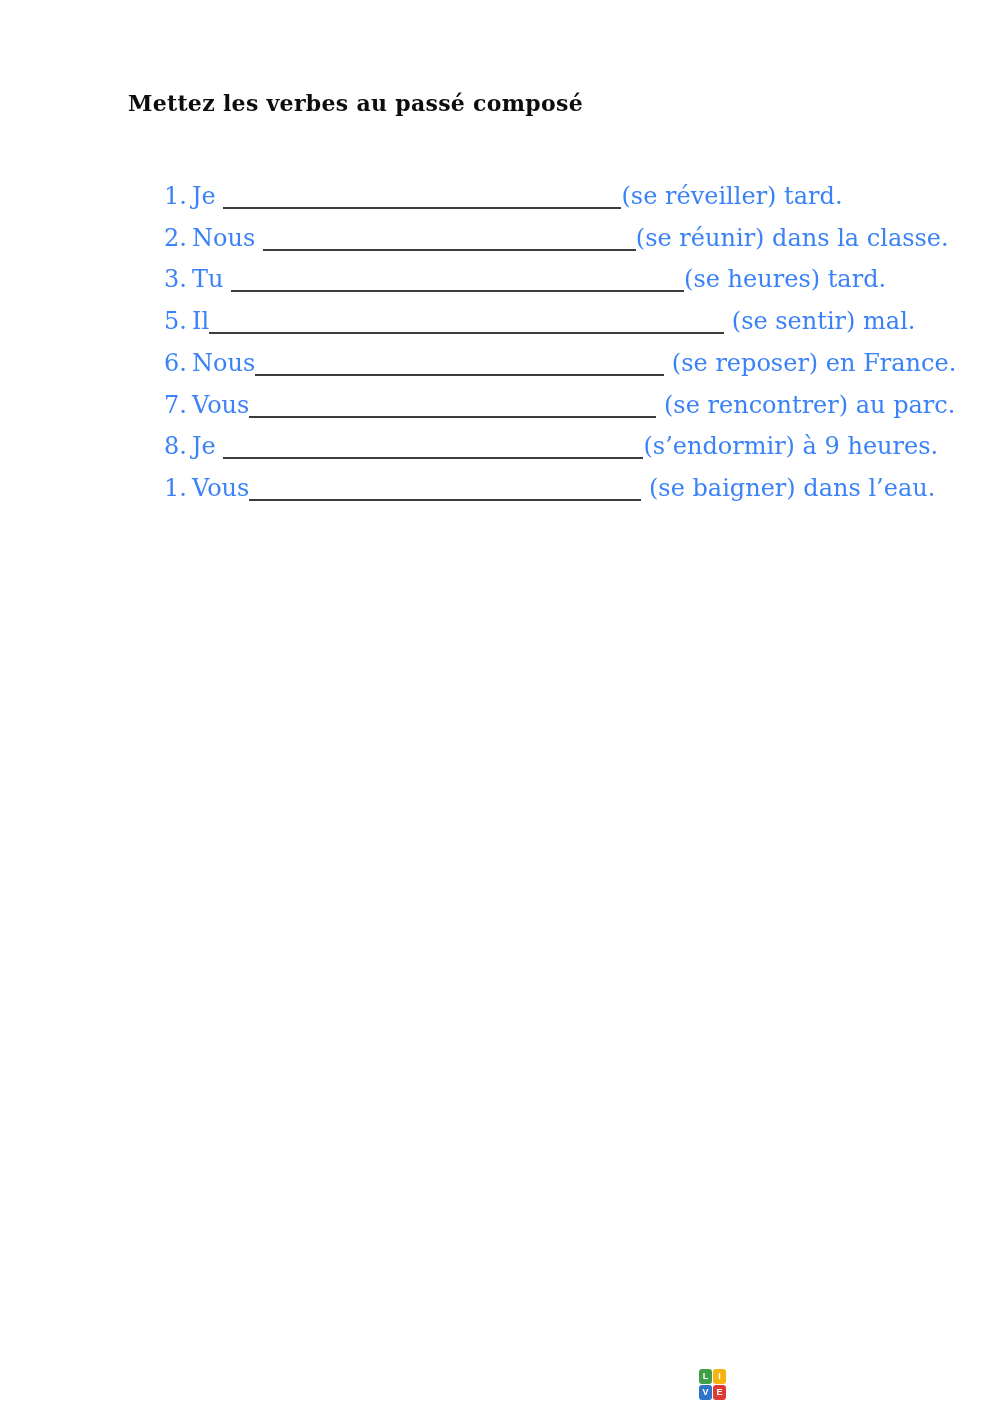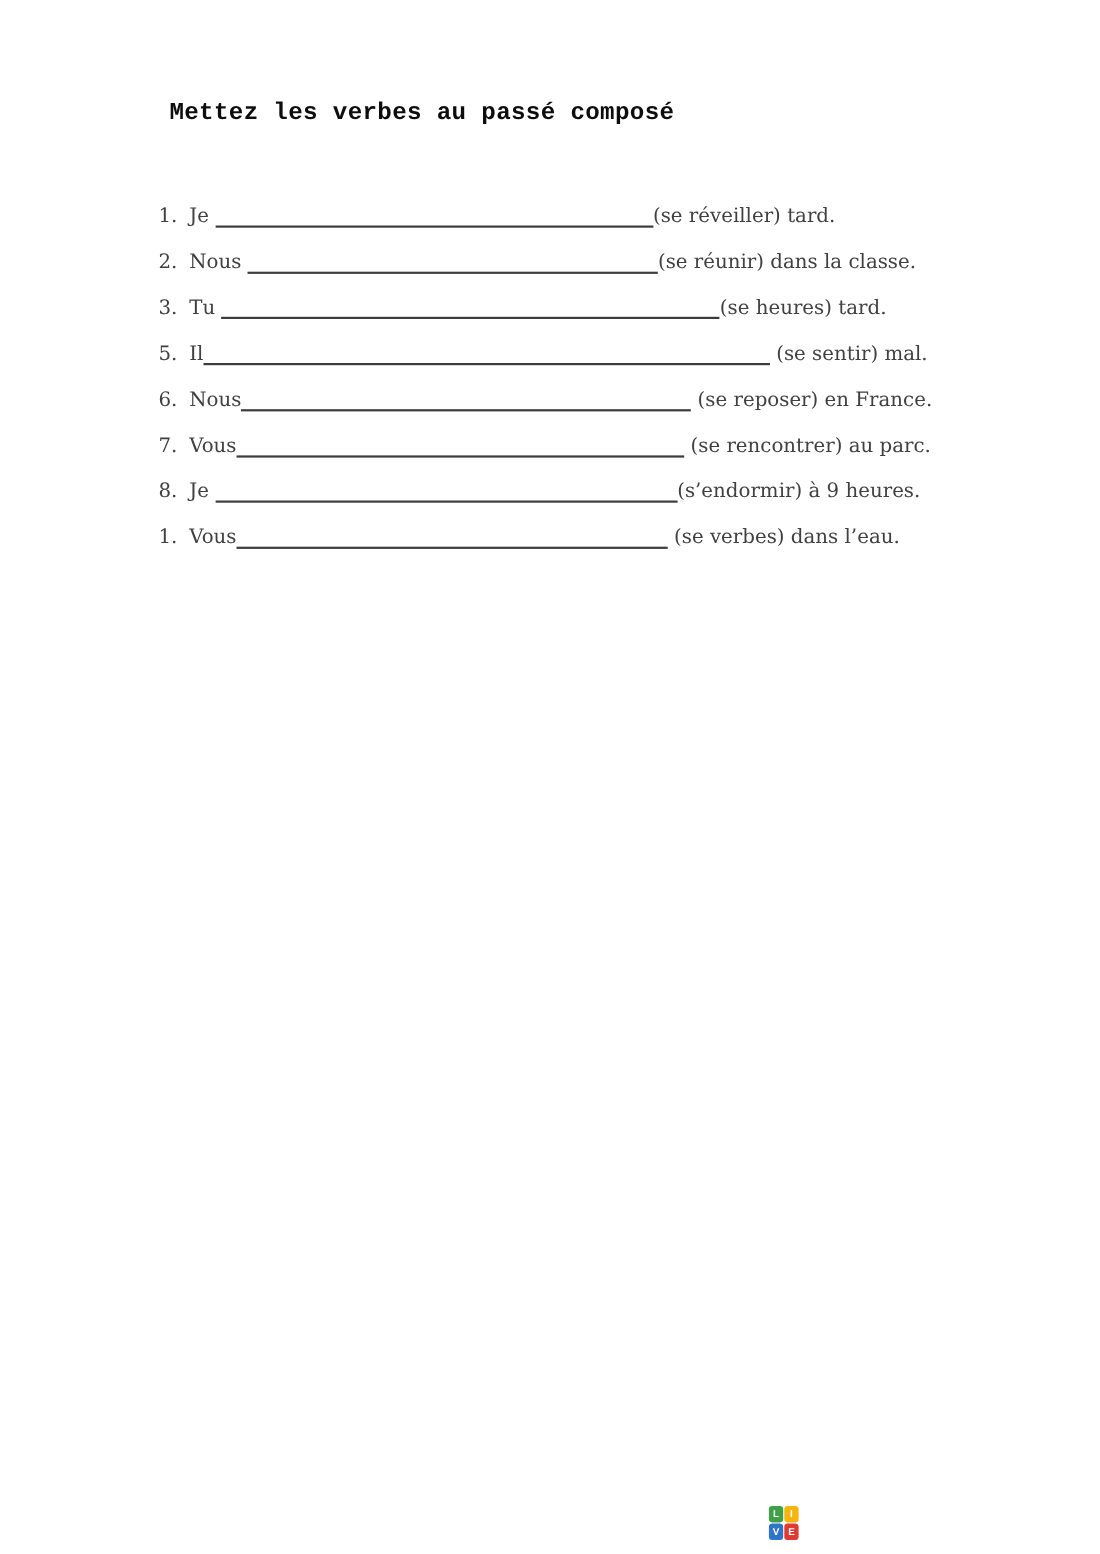--- a/index.html
+++ b/index.html
@@ -10,40 +10,39 @@
     width: 1000px;
     height: 1413px;
     position: relative;
     background: #ffffff;
     overflow: hidden;
     font-family: "DejaVu Serif", serif;
     color: #1e1e1e;
   }
   .worksheet-title {
     position: absolute;
-    left: 154px;
+    left: 128px;
     top: 90px;
     margin: 0;
     font-size: 22px;
     font-weight: bold;
     color: #0d0d0d;
     letter-spacing: 0.3px;
     white-space: nowrap;
-    font-family: Liberation Mono, monospace;
   }
   .exercise-list {
     position: absolute;
-    left: 144px;
+    left: 164px;
     top: 176px;
     margin: 0;
     padding: 0;
     list-style: none;
-    font-size: 18px;
+    font-size: 24px;
     line-height: 41.7px;
-    color: #404040;
+    color: #3b82f6;
   }
   .exercise-row {
     white-space: nowrap;
   }
   .exercise-number {
     display: inline-block;
     min-width: 28px;
   }
   .answer-blank {
     display: inline-block;
@@ -107,21 +106,21 @@
 
     <li class="exercise-row"><span class="exercise-number">5.</span><span>Il</span><span class="answer-blank" style="width: 515px;"></span><span> (se sentir) mal.</span></li>
 
     <li class="exercise-row"><span class="exercise-number">6.</span><span>Nous</span><span class="answer-blank" style="width: 409px;"></span><span> (se reposer) en France.</span></li>
 
     <li class="exercise-row"><span class="exercise-number">7.</span><span>Vous</span><span class="answer-blank" style="width: 407px;"></span><span> (se rencontrer) au parc.</span></li>
 
     <li class="exercise-row"><span class="exercise-number">8.</span><span>Je </span><span class="answer-blank" style="width: 420px;"></span><span>(s’endormir) à 9 heures.</span></li>
 
 
-    <li class="exercise-row"><span class="exercise-number">1.</span><span>Vous</span><span class="answer-blank" style="width: 392px;"></span><span> (se verbes) dans l’eau.</span></li>
+    <li class="exercise-row"><span class="exercise-number">1.</span><span>Vous</span><span class="answer-blank" style="width: 392px;"></span><span> (se baigner) dans l’eau.</span></li>
 
 
   </ol>
 
   <a class="footer-logo">
     <span class="logo-grid">
         <span class="logo-tile" style="background: rgb(63, 160, 71);">L</span>
         <span class="logo-tile" style="background: rgb(246, 180, 15);">I</span>
         <span class="logo-tile" style="background: rgb(46, 116, 201);">V</span>
         <span class="logo-tile" style="background: rgb(224, 58, 52);">E</span>

